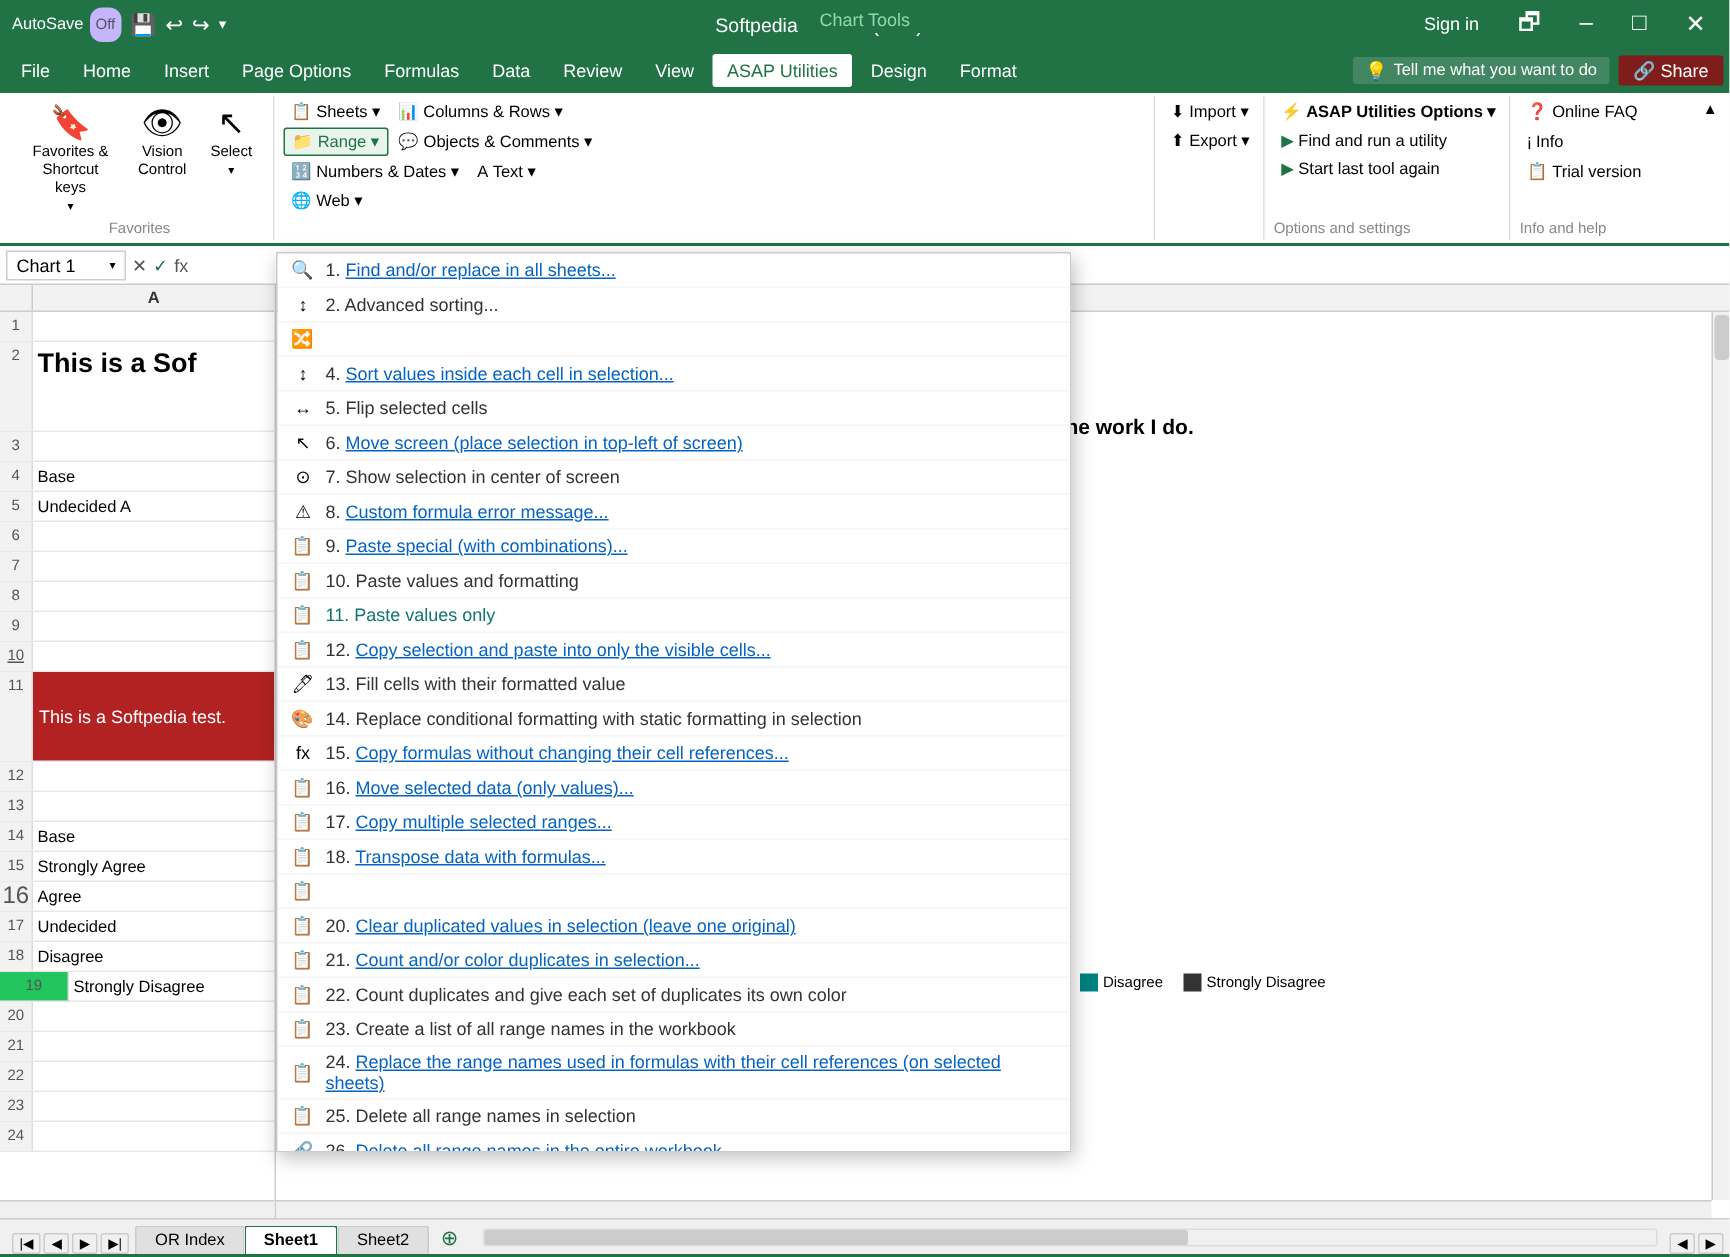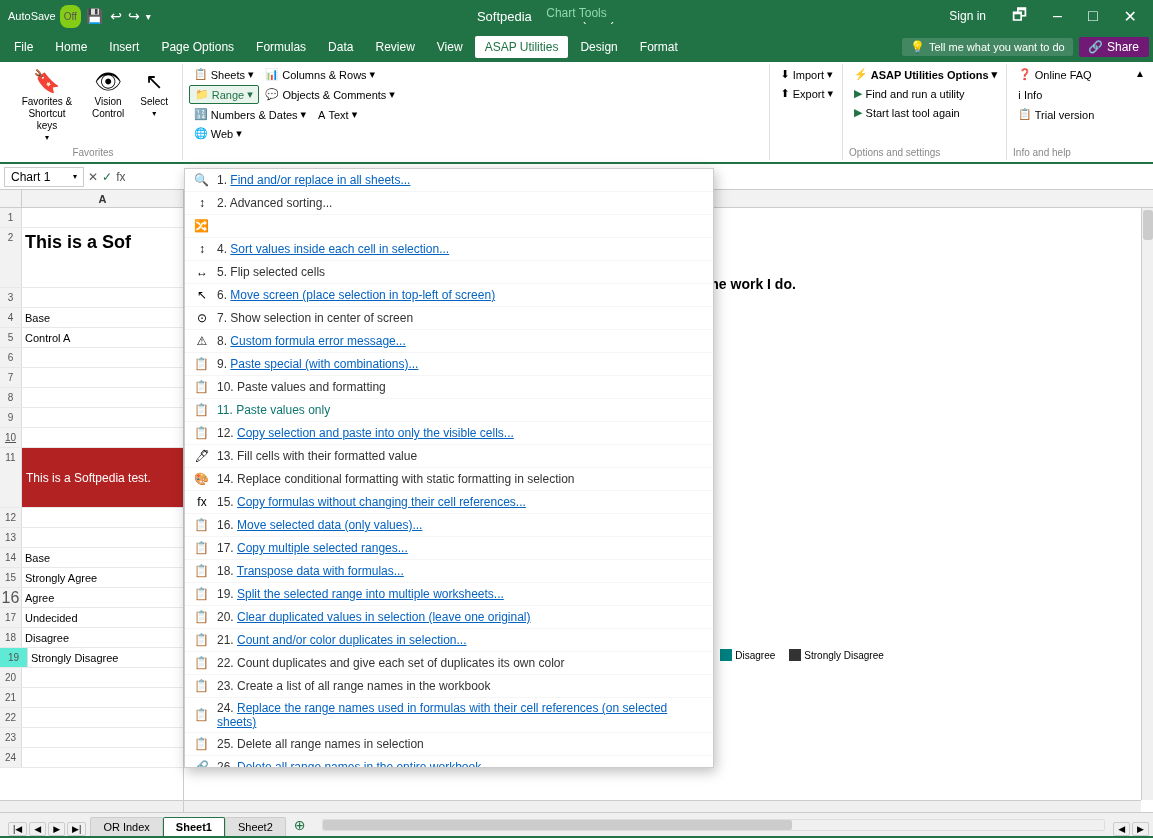--- a/index.html
+++ b/index.html
@@ -12,42 +12,42 @@
       height: 32px;
       display: flex;
       align-items: center;
       justify-content: space-between;
       padding: 0 8px;
     }
     .title-bar-left { display: flex; align-items: center; gap: 6px; }
     .title-bar-center { flex: 1; text-align: center; font-size: 13px; }
     .title-bar-right { display: flex; align-items: center; gap: 10px; }
     .title-bar .autosave { display: flex; align-items: center; gap: 4px; font-size: 11px; }
-    .toggle-off { background: #84cc16; border-radius: 8px; padding: 6px 4px; font-size: 10px; color: #555; }
+    .toggle-off { background: #c4b5fd; border-radius: 8px; padding: 6px 4px; font-size: 10px; color: #555; }
     .title-btn { background: none; border: none; color: white; cursor: pointer; padding: 2px 8px; font-size: 16px; }
 
     
     .menu-bar {
       background: #217346;
       color: white;
       height: 30px;
       display: flex;
       align-items: center;
       padding: 0 4px;
       gap: 2px;
     }
     .menu-item {
       padding: 4px 10px;
       cursor: pointer;
       border-radius: 2px;
       font-size: 12px;
     }
     .menu-item.active { background: white; color: #217346; }
     .share-btn {
-      background: #701a75;
+      background: #7f1d1d;
       color: white;
       padding: 3px 10px;
       border-radius: 2px;
       cursor: pointer;
       font-size: 12px;
       border: none;
     }
   </style>
 </head>
 <body>
@@ -230,21 +230,21 @@
         <div style="flex:1;font-size:11px;line-height:20px;padding:0 3px;"></div>
       </div>
 
       <div style="display:flex;height:20px;border-bottom:1px solid #e8e8e8;">
         <div style="width:22px;background:#f2f2f2;border-right:1px solid #ddd;text-align:center;font-size:10px;line-height:20px;color:#555;flex-shrink:0;">4</div>
         <div style="flex:1;font-size:11px;line-height:20px;padding:0 3px;">Base</div>
       </div>
 
       <div style="display:flex;height:20px;border-bottom:1px solid #e8e8e8;">
         <div style="width:22px;background:#f2f2f2;border-right:1px solid #ddd;text-align:center;font-size:10px;line-height:20px;color:#555;flex-shrink:0;">5</div>
-        <div style="flex:1;font-size:11px;line-height:20px;padding:0 3px;">Control A</div>
+        <div style="flex:1;font-size:11px;line-height:20px;padding:0 3px;">Undecided A</div>
       </div>
 
       <div style="display:flex;height:20px;border-bottom:1px solid #e8e8e8;">
         <div style="width:22px;background:#f2f2f2;border-right:1px solid #ddd;text-align:center;font-size:10px;line-height:20px;color:#555;flex-shrink:0;">6</div>
         <div style="flex:1;"></div>
       </div>
       <div style="display:flex;height:20px;border-bottom:1px solid #e8e8e8;">
         <div style="width:22px;background:#f2f2f2;border-right:1px solid #ddd;text-align:center;font-size:10px;line-height:20px;color:#555;flex-shrink:0;">7</div>
         <div style="flex:1;"></div>
       </div>
@@ -290,21 +290,21 @@
       </div>
       <div style="display:flex;height:20px;border-bottom:1px solid #e8e8e8;">
         <div style="width:22px;background:#f2f2f2;border-right:1px solid #ddd;text-align:center;font-size:10px;line-height:20px;color:#555;flex-shrink:0;">17</div>
         <div style="flex:1;font-size:11px;line-height:20px;padding:0 3px;">Undecided</div>
       </div>
       <div style="display:flex;height:20px;border-bottom:1px solid #e8e8e8;">
         <div style="width:22px;background:#f2f2f2;border-right:1px solid #ddd;text-align:center;font-size:10px;line-height:20px;color:#555;flex-shrink:0;">18</div>
         <div style="flex:1;font-size:11px;line-height:20px;padding:0 3px;">Disagree</div>
       </div>
       <div style="display:flex;height:20px;border-bottom:1px solid #e8e8e8;">
-        <div style="width:28px;background:#5eead4;border-right:1px solid #ddd;text-align:center;font-size:10px;line-height:20px;color:#555;flex-shrink:0;">19</div>
+        <div style="width:46px;background:#22c55e;border-right:1px solid #ddd;text-align:center;font-size:10px;line-height:20px;color:#555;flex-shrink:0;">19</div>
         <div style="flex:1;font-size:11px;line-height:20px;padding:0 3px;">Strongly Disagree</div>
       </div>
       <div style="display:flex;height:20px;border-bottom:1px solid #e8e8e8;">
         <div style="width:22px;background:#f2f2f2;border-right:1px solid #ddd;text-align:center;font-size:10px;line-height:20px;color:#555;flex-shrink:0;">20</div>
         <div style="flex:1;"></div>
       </div>
       <div style="display:flex;height:20px;border-bottom:1px solid #e8e8e8;">
         <div style="width:22px;background:#f2f2f2;border-right:1px solid #ddd;text-align:center;font-size:10px;line-height:20px;color:#555;flex-shrink:0;">21</div>
         <div style="flex:1;"></div>
       </div>
@@ -500,21 +500,20 @@
       <div style="display: flex; align-items: center; padding: 3px 8px; cursor: pointer; font-size: 12px; gap: 6px; border-bottom: 1px solid rgb(245, 245, 245);">
         <div style="width: 18px; height: 16px; display: flex; align-items: center; justify-content: center; flex-shrink: 0;">📋</div>
         <div style="flex: 1 1 0%;"><span style="color:#333;">17. </span><span style="color:#0563c1;text-decoration:underline;">Copy multiple selected ranges...</span></div>
       </div>
       <div style="display: flex; align-items: center; padding: 3px 8px; cursor: pointer; font-size: 12px; gap: 6px; border-bottom: 1px solid rgb(245, 245, 245);">
         <div style="width: 18px; height: 16px; display: flex; align-items: center; justify-content: center; flex-shrink: 0;">📋</div>
         <div style="flex: 1 1 0%;"><span style="color:#333;">18. </span><span style="color:#0563c1;text-decoration:underline;">Transpose data with formulas...</span></div>
       </div>
       <div style="display: flex; align-items: center; padding: 3px 8px; cursor: pointer; font-size: 12px; gap: 6px; border-bottom: 1px solid rgb(245, 245, 245);">
         <div style="width: 18px; height: 16px; display: flex; align-items: center; justify-content: center; flex-shrink: 0;">📋</div>
-        <div style="flex: 1 1 0%;"><span style="color:#333;">19. </span><span style="color:#0563c1;text-decoration:underline;">Split the selected range into multiple worksheets...</span></div>
       </div>
       <div style="display: flex; align-items: center; padding: 3px 8px; cursor: pointer; font-size: 12px; gap: 6px; border-bottom: 1px solid rgb(245, 245, 245);">
         <div style="width: 18px; height: 16px; display: flex; align-items: center; justify-content: center; flex-shrink: 0;">📋</div>
         <div style="flex: 1 1 0%;"><span style="color:#333;">20. </span><span style="color:#0563c1;text-decoration:underline;">Clear duplicated values in selection (leave one original)</span></div>
       </div>
       <div style="display: flex; align-items: center; padding: 3px 8px; cursor: pointer; font-size: 12px; gap: 6px; border-bottom: 1px solid rgb(245, 245, 245);">
         <div style="width: 18px; height: 16px; display: flex; align-items: center; justify-content: center; flex-shrink: 0;">📋</div>
         <div style="flex: 1 1 0%;"><span style="color:#333;">21. </span><span style="color:#0563c1;text-decoration:underline;">Count and/or color duplicates in selection...</span></div>
       </div>
       <div style="display: flex; align-items: center; padding: 3px 8px; cursor: pointer; font-size: 12px; gap: 6px; border-bottom: 1px solid rgb(245, 245, 245);">

